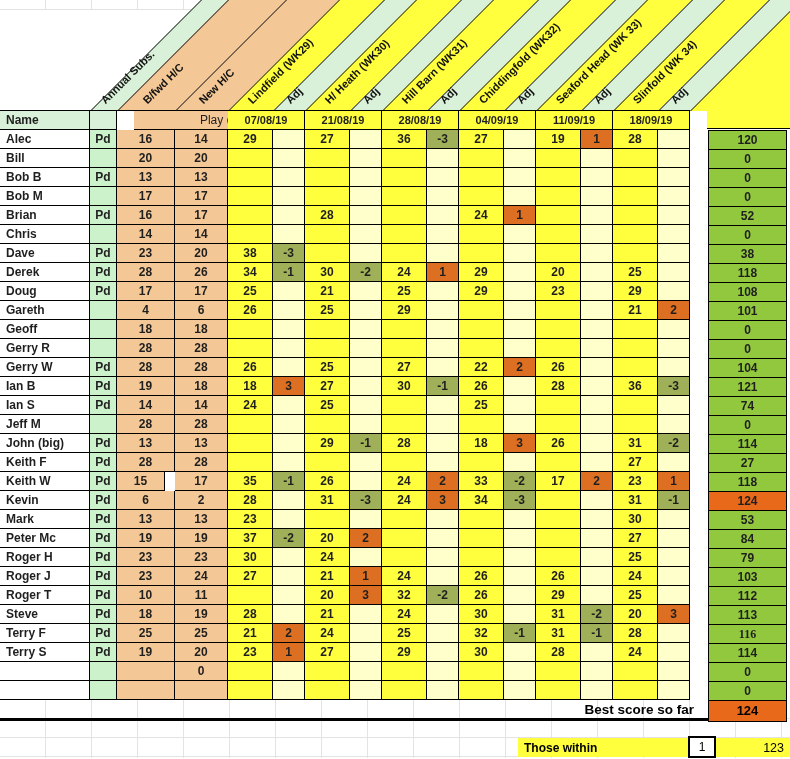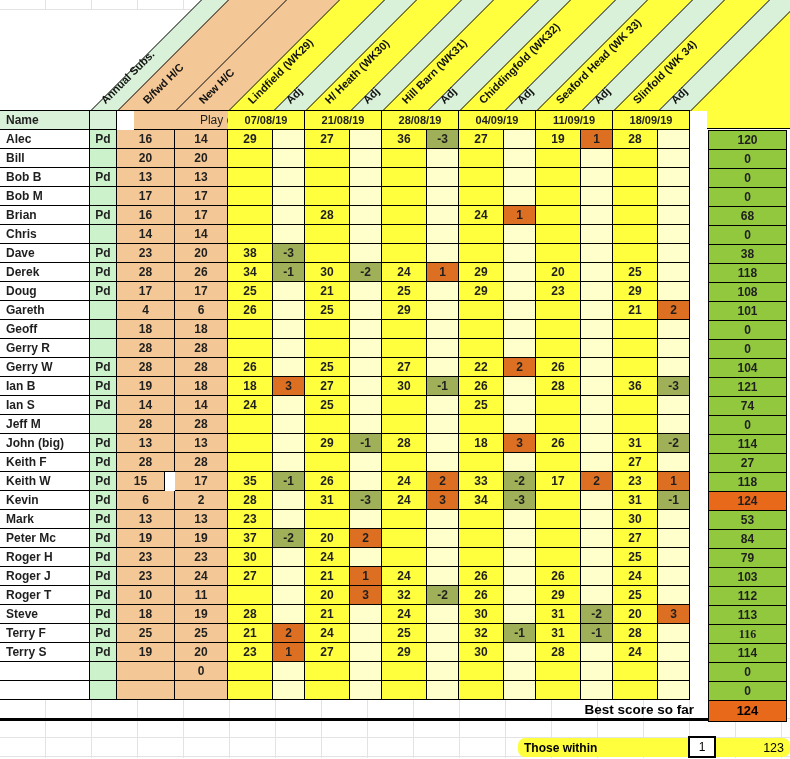--- a/index.html
+++ b/index.html
@@ -29,21 +29,21 @@
   #hline{position:absolute;left:0;top:110px;width:690px;height:1px;background:#000;}
   #vline{position:absolute;left:0;top:110px;width:1px;height:590px;background:#000;}
   #cornerfill{position:absolute;left:707px;top:111px;width:83px;height:18px;border-bottom:1px solid #000;box-sizing:border-box;}
   #bestlabel{position:absolute;left:350px;top:700px;width:352px;height:19px;display:flex;align-items:center;
          justify-content:flex-end;padding-right:8px;font:700 13.5px "Liberation Sans",sans-serif;color:#000;box-sizing:border-box;}
   #thickline{position:absolute;left:0;top:718px;width:708px;height:3px;background:#000;}
   #bestcell{position:absolute;left:708px;top:698px;width:79px;height:24px;border:1px solid #000;box-sizing:border-box;
          display:flex;align-items:center;justify-content:center;font:700 13px "Liberation Sans",sans-serif;color:#000;}
   #note{position:absolute;left:140px;top:738px;width:372px;height:19px;display:flex;align-items:center;
          justify-content:flex-end;font:400 12px "Liberation Sans",sans-serif;color:#000;}
-  #band{position:absolute;left:518px;top:738px;width:272px;height:19px;border-radius:7px;}
+  #band{position:absolute;left:518px;top:738px;width:272px;height:19px;}
   #band .lbl{position:absolute;left:6px;top:0;height:19px;display:flex;align-items:center;
          font:700 12px "Liberation Sans",sans-serif;color:#000;}
   #band .res{position:absolute;right:6px;top:0;height:19px;display:flex;align-items:center;
          font:400 12.5px "Liberation Sans",sans-serif;color:#000;}
   #onebox{position:absolute;left:688px;top:736px;width:28px;height:22px;border:2px solid #000;background:#fff;
          box-sizing:border-box;display:flex;align-items:center;justify-content:center;
          font:400 12px "Liberation Sans",sans-serif;color:#000;}
 </style>
 </head>
 <body>
@@ -190,21 +190,21 @@
     <div class="cell " style="left: 305px; top: 206px; width: 45px; height: 19px; background: rgb(255, 255, 61);">28</div>
     <div class="cell " style="left: 350px; top: 206px; width: 32px; height: 19px; background: rgb(255, 255, 204);"></div>
     <div class="cell " style="left: 382px; top: 206px; width: 45px; height: 19px; background: rgb(255, 255, 61);"></div>
     <div class="cell " style="left: 427px; top: 206px; width: 32px; height: 19px; background: rgb(255, 255, 204);"></div>
     <div class="cell " style="left: 459px; top: 206px; width: 45px; height: 19px; background: rgb(255, 255, 61);">24</div>
     <div class="cell " style="left: 504px; top: 206px; width: 32px; height: 19px; background: rgb(221, 111, 34);">1</div>
     <div class="cell " style="left: 536px; top: 206px; width: 45px; height: 19px; background: rgb(255, 255, 61);"></div>
     <div class="cell " style="left: 581px; top: 206px; width: 32px; height: 19px; background: rgb(255, 255, 204);"></div>
     <div class="cell " style="left: 613px; top: 206px; width: 45px; height: 19px; background: rgb(255, 255, 61);"></div>
     <div class="cell " style="left: 658px; top: 206px; width: 32px; height: 19px; background: rgb(255, 255, 204);"></div>
-    <div class="tot" style="left: 708px; top: 206px; width: 79px; height: 20px; background: rgb(146, 200, 62);">68</div>
+    <div class="tot" style="left: 708px; top: 206px; width: 79px; height: 20px; background: rgb(146, 200, 62);">52</div>
     <div class="cell left" style="left: 0px; top: 225px; width: 90px; height: 19px; background: rgb(255, 255, 255);">Chris</div>
     <div class="cell " style="left: 90px; top: 225px; width: 27px; height: 19px; background: rgb(204, 242, 204);"></div>
     <div class="cell " style="left: 117px; top: 225px; width: 58px; height: 19px; background: rgb(244, 200, 150);">14</div>
     <div class="cell " style="left: 175px; top: 225px; width: 53px; height: 19px; background: rgb(244, 200, 150);">14</div>
     <div class="cell " style="left: 228px; top: 225px; width: 45px; height: 19px; background: rgb(255, 255, 61);"></div>
     <div class="cell " style="left: 273px; top: 225px; width: 32px; height: 19px; background: rgb(255, 255, 204);"></div>
     <div class="cell " style="left: 305px; top: 225px; width: 45px; height: 19px; background: rgb(255, 255, 61);"></div>
     <div class="cell " style="left: 350px; top: 225px; width: 32px; height: 19px; background: rgb(255, 255, 204);"></div>
     <div class="cell " style="left: 382px; top: 225px; width: 45px; height: 19px; background: rgb(255, 255, 61);"></div>
     <div class="cell " style="left: 427px; top: 225px; width: 32px; height: 19px; background: rgb(255, 255, 204);"></div>

